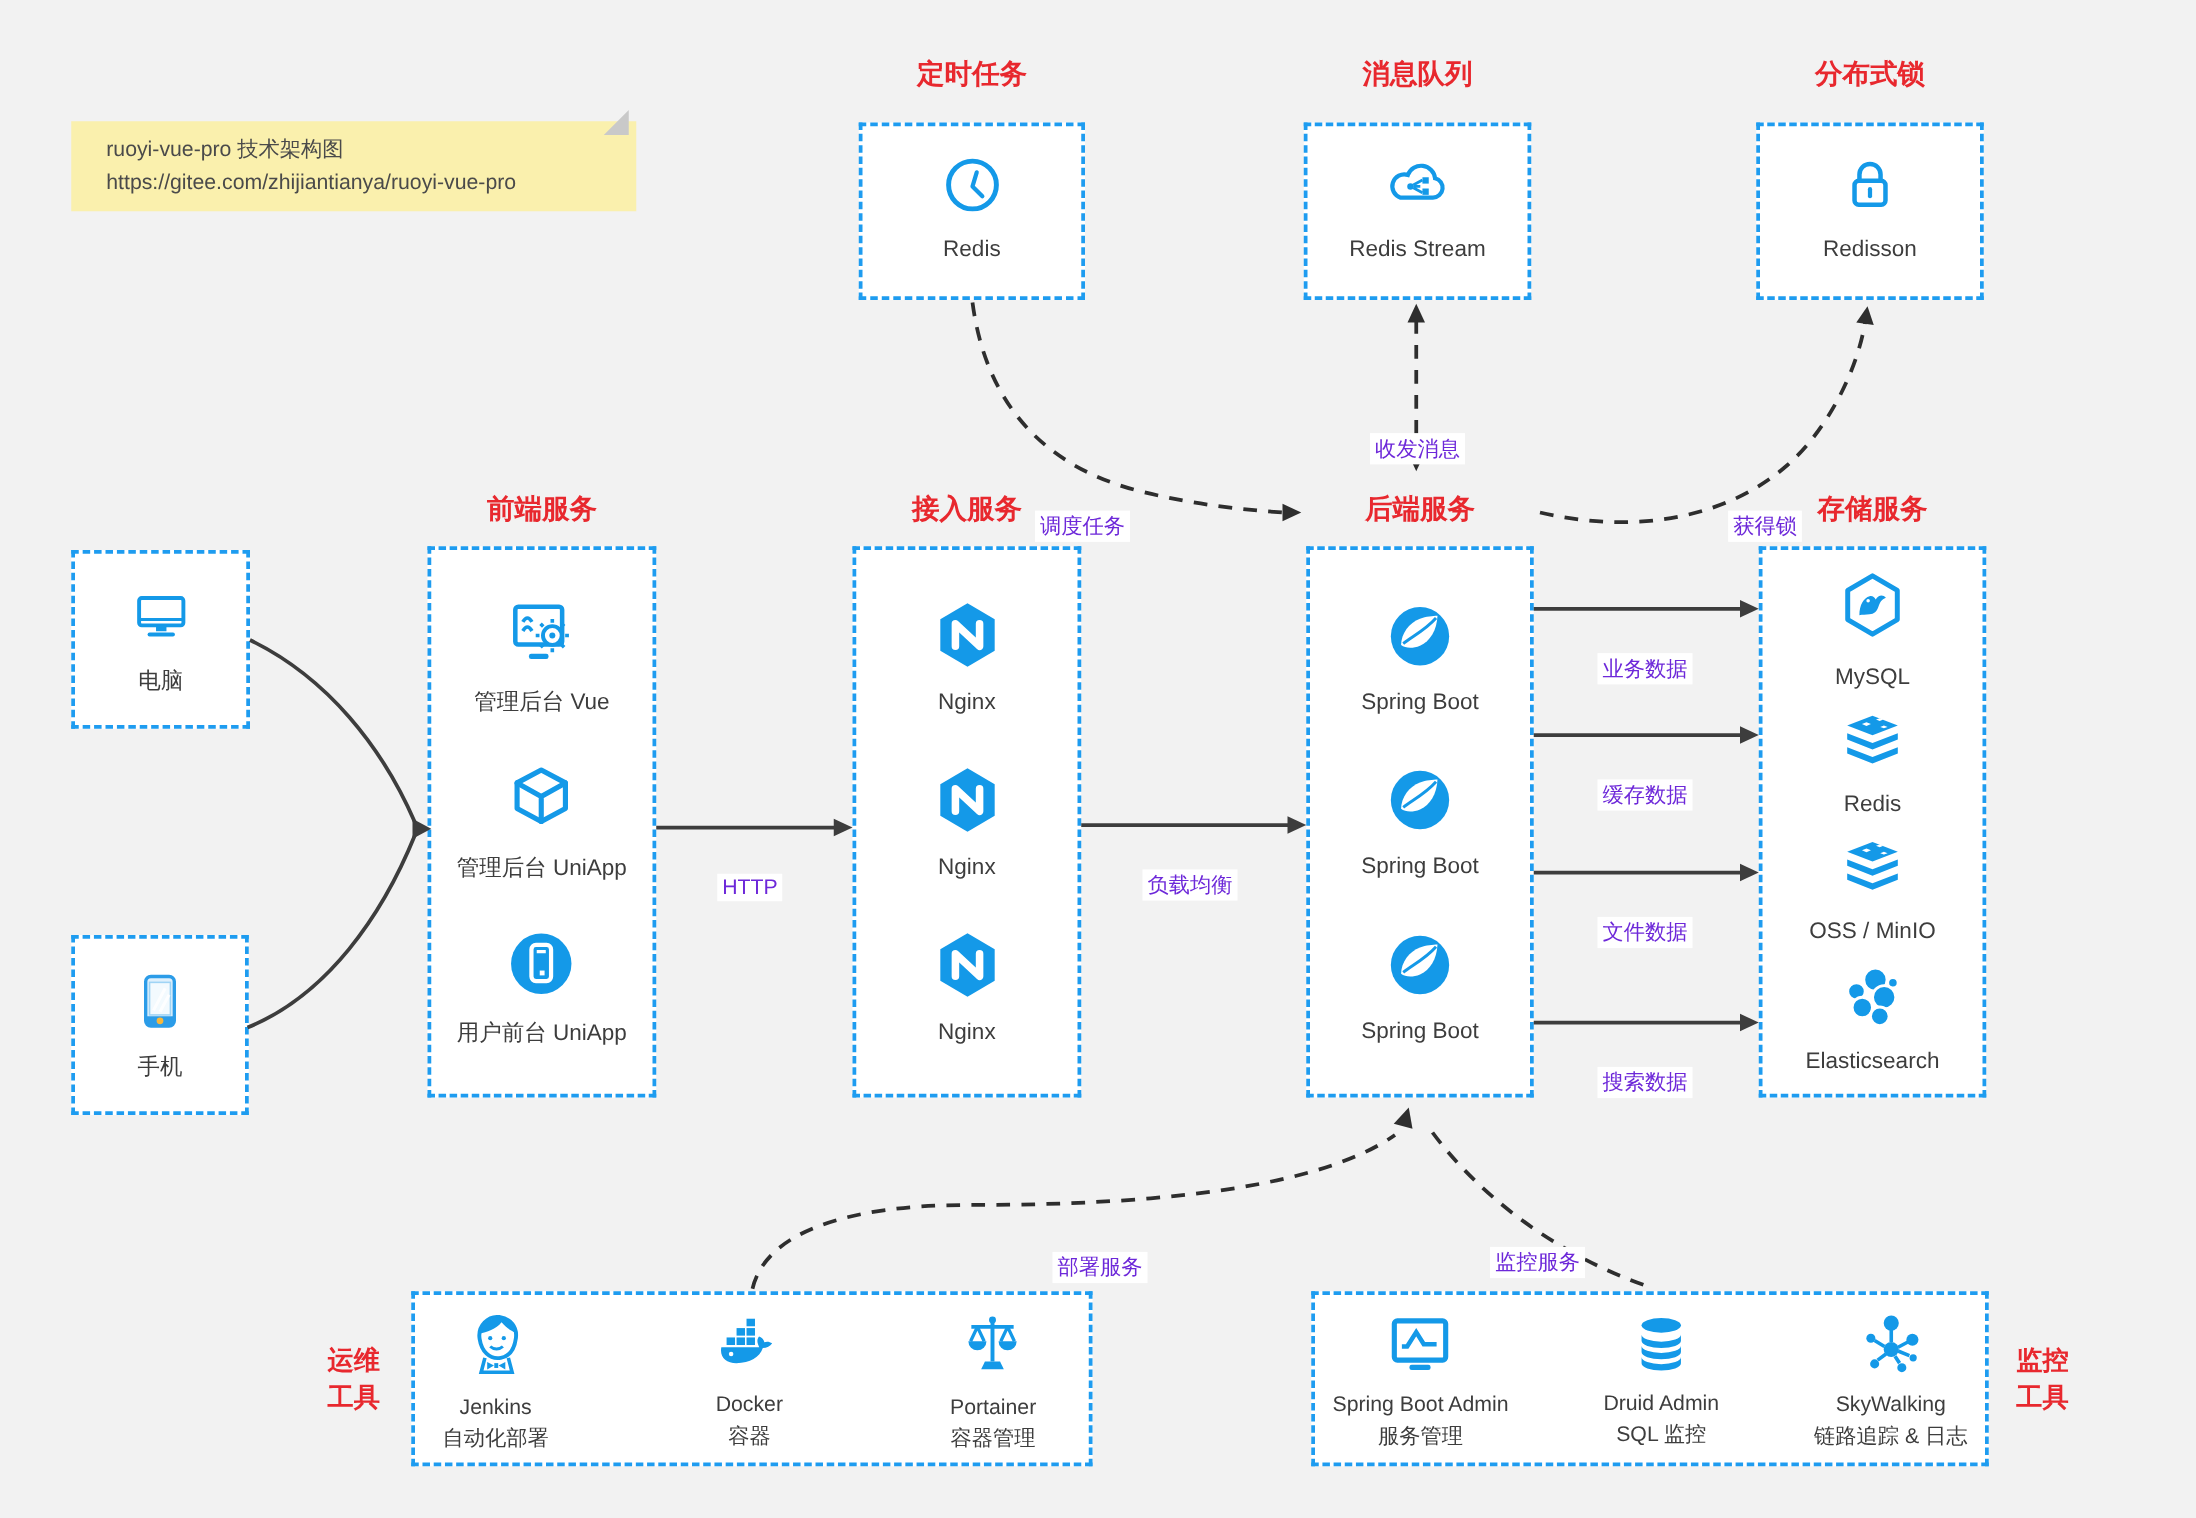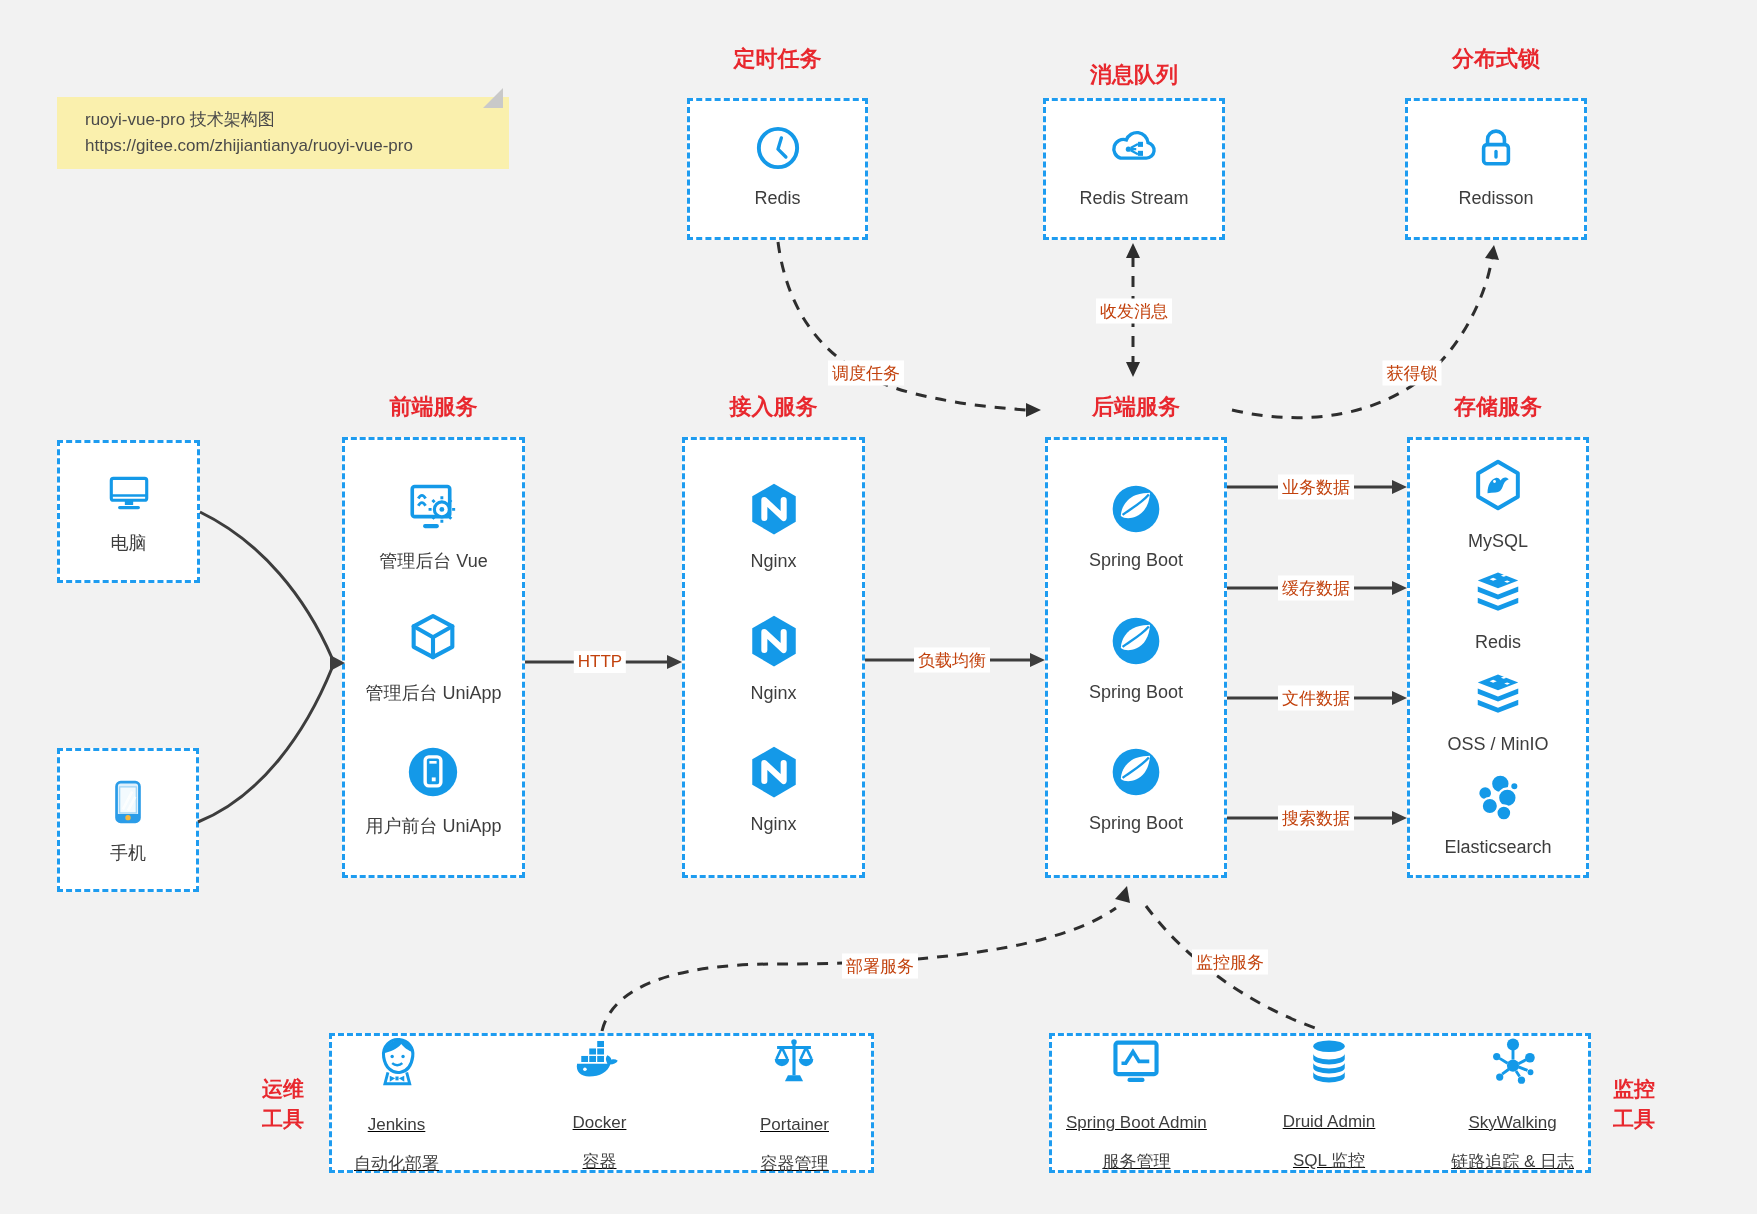--- a/index.html
+++ b/index.html
@@ -11,25 +11,25 @@
   .fold{position:absolute;top:-9px;right:6px;width:0;height:0;
     border-left:20px solid transparent;border-bottom:20px solid #c9c9c9;}
   .gbox{position:absolute;background:#fff;border:3px dashed #1e9cf0;box-sizing:border-box;
     display:flex;z-index:2;}
   .col{flex-direction:column;justify-content:space-evenly;align-items:center;}
   .topbox{flex-direction:column;align-items:center;justify-content:flex-start;padding-top:20px;gap:11px;}
   .rowbox{flex-direction:row;align-items:center;justify-content:space-between;}
   .gtitle{position:absolute;color:#e8282e;font-size:22px;font-weight:bold;text-align:center;z-index:3;white-space:nowrap;}
   .sidetitle{position:absolute;color:#e8282e;font-size:21px;font-weight:bold;line-height:30px;text-align:center;z-index:3;}
   .node{display:flex;flex-direction:column;align-items:center;gap:9px;}
-  .node2{display:flex;flex-direction:column;align-items:center;gap:16px;text-decoration:underline;}
+  .node2{display:flex;flex-direction:column;align-items:center;gap:2px;}
   .nlabel{font-size:18px;color:#3d3d3d;white-space:nowrap;}
   .n2{font-size:17px;color:#3d3d3d;line-height:23px;text-align:center;white-space:nowrap;}
   .elabel{position:absolute;transform:translate(-50%,-50%);background:#ffffff;padding:1px 4px;
-    font-size:17px;color:#c2410c;white-space:nowrap;z-index:5;}
+    font-size:17px;color:#6d28d9;white-space:nowrap;z-index:5;margin-top:48px;}
   .wires{position:absolute;left:0;top:0;z-index:4;pointer-events:none;}
   .solid{stroke:#3d3d3d;stroke-width:3;fill:none;}
   .dash{stroke:#2e2e2e;stroke-width:3;fill:none;stroke-dasharray:11 9;}
   .ah1{fill:#3d3d3d;}
   .ah2{fill:#2e2e2e;}
 </style>
 </head>
 <body>
 
 <div class="canvas">
@@ -44,21 +44,21 @@
   <div class="gbox topbox" style="left:687px;top:98px;width:181px;height:142px;">
     <div class="node">
       <span><svg width="54" height="54" viewBox="0 0 48 48">
             <circle cx="24" cy="24" r="17" fill="none" stroke="#1499e8" stroke-width="3.5"></circle>
             <path d="M27 15 L24 25 L31 32" fill="none" stroke="#1499e8" stroke-width="3" stroke-linecap="round" stroke-linejoin="round"></path>
           </svg></span>
       <div class="nlabel">Redis</div>
     </div>
   </div>
 
-  <div class="gtitle" style="left:1043px;top:44px;width:182px;margin-top:16px;">消息队列</div>
+  <div class="gtitle" style="left:1043px;top:44px;width:182px;">消息队列</div>
   <div class="gbox topbox" style="left:1043px;top:98px;width:182px;height:142px;">
     <div class="node">
       <span><svg width="56" height="54" viewBox="0 0 48 48">
             <path d="M12 33 h23 a7 7 0 0 0 1.5-13.8 a10 10 0 0 0-19.3-2.4 A7.5 7.5 0 0 0 12 33 Z" fill="none" stroke="#1499e8" stroke-width="3"></path>
             <circle cx="19" cy="25" r="2.3" fill="#1499e8"></circle>
             <rect x="27.5" y="18.5" width="4.5" height="4.5" fill="#1499e8"></rect>
             <rect x="27.5" y="26.5" width="4.5" height="4.5" fill="#1499e8"></rect>
             <path d="M21 25 h5 M21 24 l6.5-3.5 M21 26 l6.5 3.5" stroke="#1499e8" stroke-width="2" fill="none"></path>
           </svg></span>
       <div class="nlabel">Redis Stream</div>

